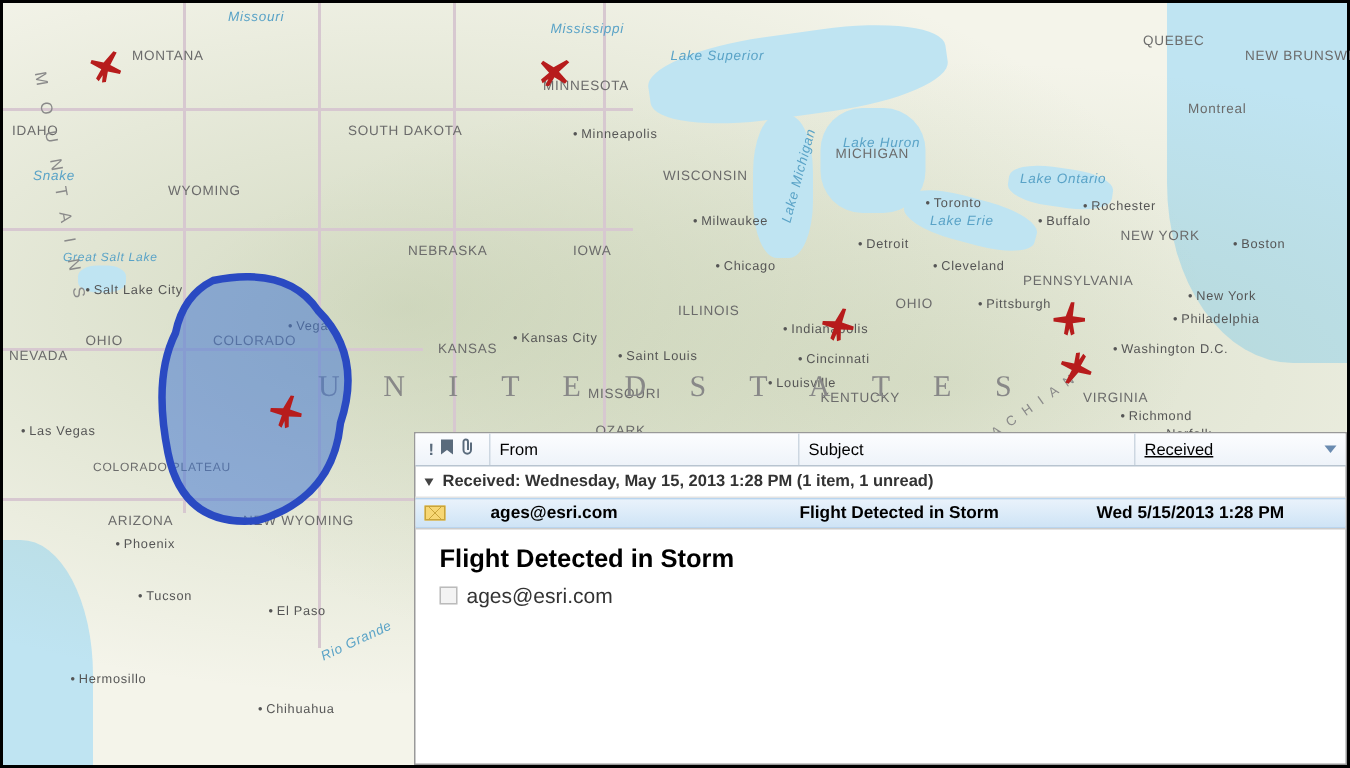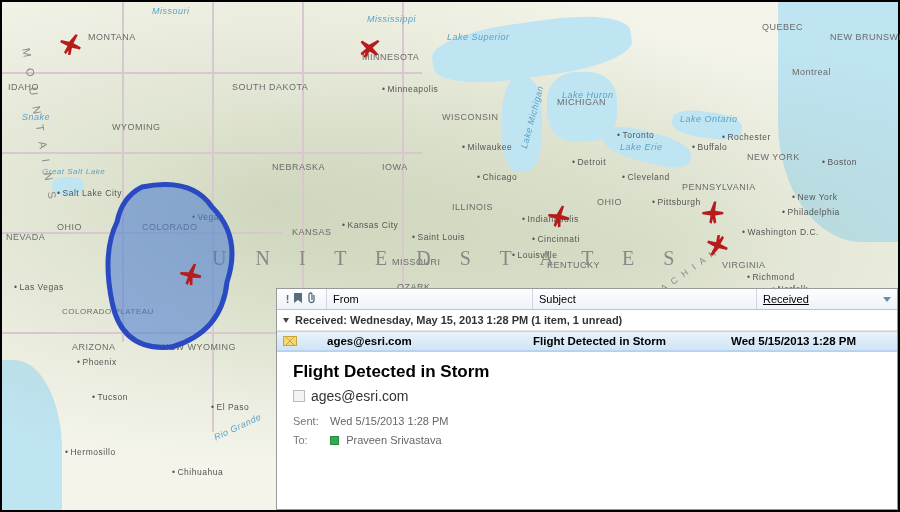--- a/index.html
+++ b/index.html
@@ -166,22 +166,22 @@
     <span class="lbl city" style="left:340px; top:218px;">Kansas City</span>
     <span class="lbl city" style="left:410px; top:230px;">Saint Louis</span>
     <span class="lbl city" style="left:520px; top:212px;">Indianapolis</span>
     <span class="lbl city" style="left:530px; top:232px;">Cincinnati</span>
     <span class="lbl city" style="left:510px; top:248px;">Louisville</span>
     <span class="lbl city" style="left:190px; top:210px;">Vegas</span>
     <span class="lbl city" style="left:55px;  top:186px;">Salt Lake City</span>
     <span class="lbl city" style="left:12px;  top:280px;">Las Vegas</span>
     <span class="lbl city" style="left:75px;  top:355px;">Phoenix</span>
     <span class="lbl city" style="left:90px;  top:390px;">Tucson</span>
-    <span class="lbl city" style="left:209px; top:400px;">El Paso</span>
-    <span class="lbl city" style="left:63px;  top:445px;">Hermosillo</span>
+    <span class="lbl city" style="left:177px; top:400px;">El Paso</span>
+    <span class="lbl city" style="left:45px;  top:445px;">Hermosillo</span>
     <span class="lbl city" style="left:170px; top:465px;">Chihuahua</span>
     <span class="lbl city" style="left:615px; top:128px;">Toronto</span>
     <span class="lbl city" style="left:570px; top:155px;">Detroit</span>
     <span class="lbl city" style="left:620px; top:170px;">Cleveland</span>
     <span class="lbl city" style="left:650px; top:195px;">Pittsburgh</span>
     <span class="lbl city" style="left:690px; top:140px;">Buffalo</span>
     <span class="lbl city" style="left:720px; top:130px;">Rochester</span>
     <span class="lbl city" style="left:820px; top:155px;">Boston</span>
     <span class="lbl city" style="left:790px; top:190px;">New York</span>
     <span class="lbl city" style="left:780px; top:205px;">Philadelphia</span>
@@ -267,27 +267,16 @@
       <div class="c-subj">Flight Detected in Storm</div>
       <div class="c-recv">Wed 5/15/2013 1:28 PM</div>
     </div>
 
     <div class="reading">
       <h2>Flight Detected in Storm</h2>
       <div class="sender">
         <span class="sender-chip"></span>
         <span>ages@esri.com</span>
       </div>
-      <div class="meta">
-        <div>
-          <span class="k">Sent:</span>
-          <span>Wed 5/15/2013 1:28 PM</span>
-        </div>
-        <div>
-          <span class="k">To:</span>
-          <span class="presence"></span>
-          <span>Praveen Srivastava</span>
-        </div>
-      </div>
     </div>
   </div>
 
 </div>
 
 </body></html>

